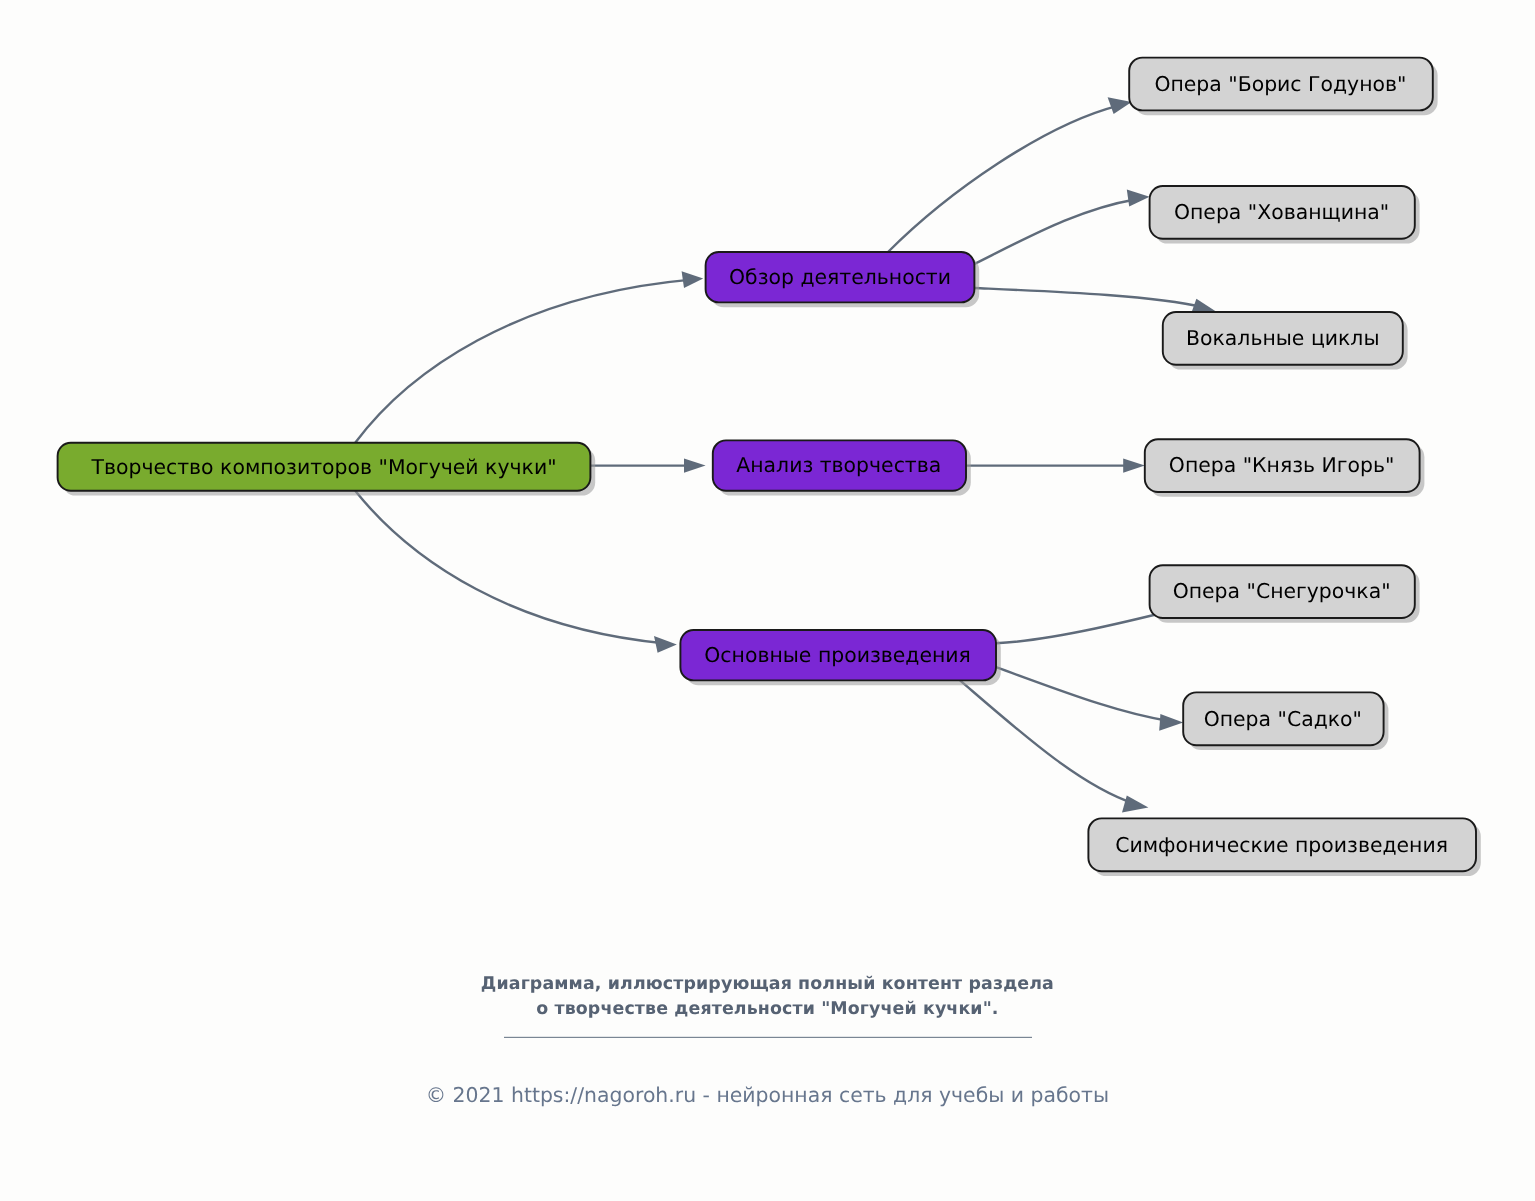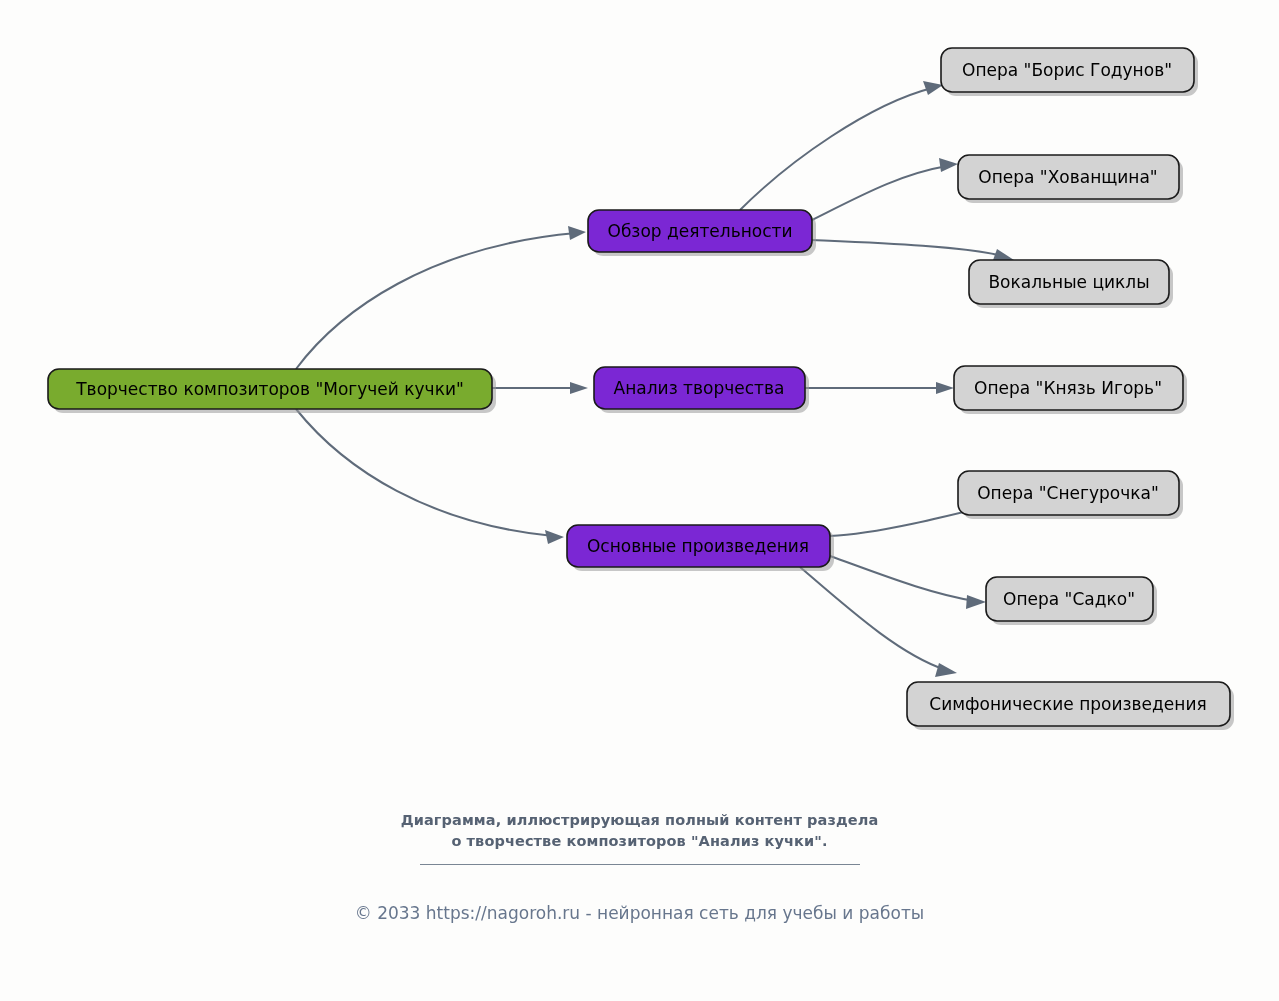--- a/index.html
+++ b/index.html
@@ -216,21 +216,21 @@
       <g>
         <rect class="node-shadow" x="911" y="686" width="323" height="44" rx="11" ry="11"></rect>
         <rect class="node-rect" x="907" y="682" width="323" height="44" rx="11" ry="11" fill="#d3d3d3"></rect>
         <text class="node-label" x="1068" y="705">Симфонические произведения</text>
       </g>
 
     </g>
   </svg>
 
   <div class="caption-block">
-    <span class="caption-text">Диаграмма, иллюстрирующая полный контент раздела о творчестве композиторов "Анализ кучки".</span>
+    <span class="caption-text">Диаграмма, иллюстрирующая полный контент раздела о творчестве деятельности "Могучей кучки".</span>
     <hr class="caption-rule">
   </div>
 
   <div class="footer-block">
-    <span class="footer-text">© 2033 https://nagoroh.ru - нейронная сеть для учебы и работы</span>
+    <span class="footer-text">© 2021 https://nagoroh.ru - нейронная сеть для учебы и работы</span>
   </div>
 
 </div>
 
 </body></html>

